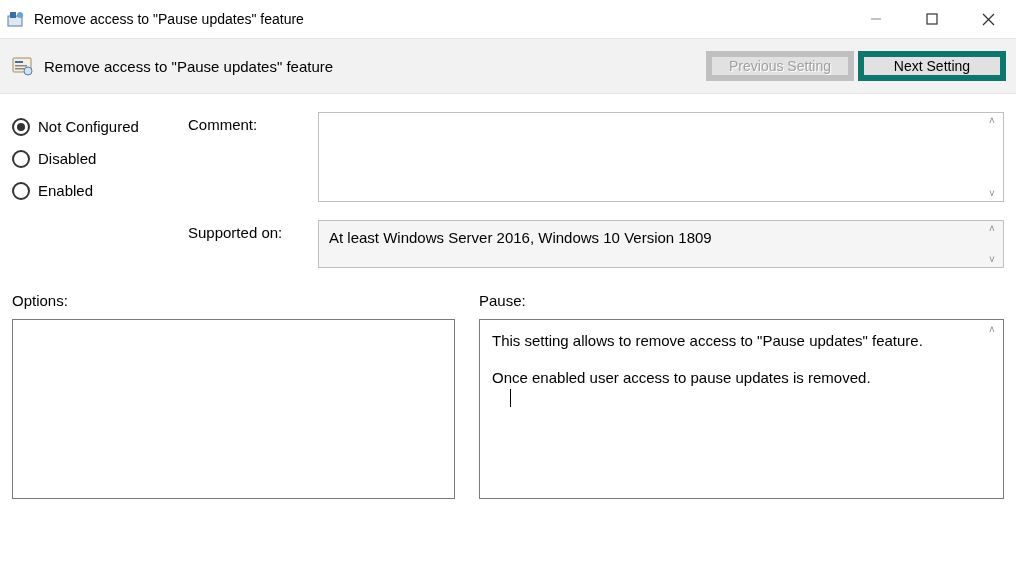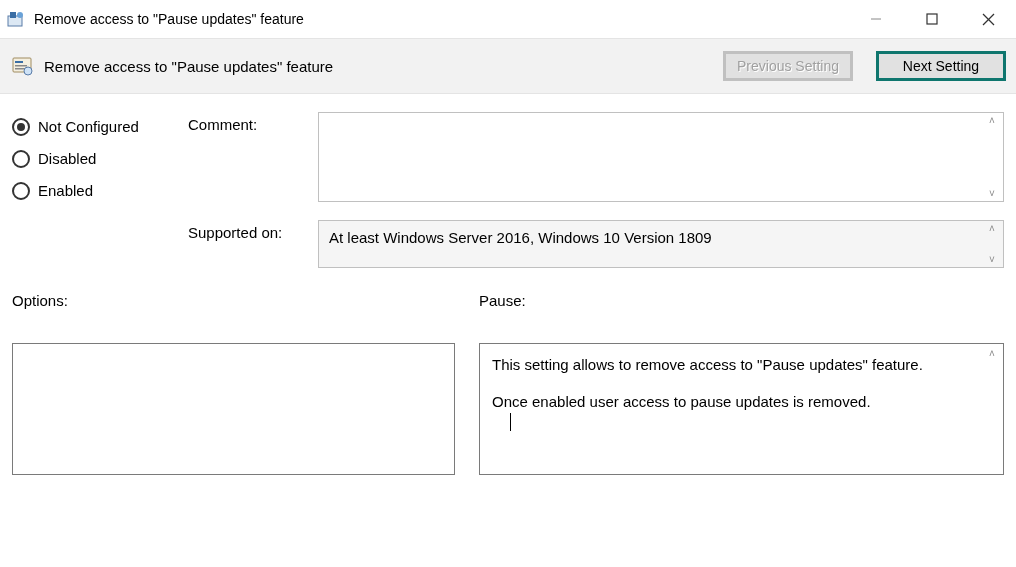--- a/index.html
+++ b/index.html
@@ -45,25 +45,25 @@
     align-items:center;
     padding: 0 10px;
   }
   .toolbar .policy-icon {
     width:24px;height:24px;margin-right:10px;
     display:flex;align-items:center;justify-content:center;
   }
   .toolbar .policy-title { font-size:15px; }
   .toolbar .spacer { flex:1; }
   .nav-btn {
-    width: 130px;
+    width: 148px;
     height: 30px;
-    margin-left: 23px;
+    margin-left: 4px;
     background: #e1e1e1;
-    border: 3px solid #0f766e;
+    border: 6px solid #0f766e;
     font-size: 14px;
     display:flex;align-items:center;justify-content:center;
   }
   .nav-btn.disabled {
     color: #a0a0a0;
     text-shadow: 1px 1px 0 #fff;
     border-color: #c0c0c0;
   }
   .body-top {
     display:flex;
@@ -100,24 +100,24 @@
   .scroll-arrows {
     position:absolute; right:2px; top:2px; bottom:2px; width:18px;
     display:flex;flex-direction:column;justify-content:space-between;
     color:#888;font-size:10px;align-items:center;
   }
   .lower {
     display:flex;
     padding: 0 12px;
     gap: 24px;
   }
-  .lower-col { flex:1; display:flex;flex-direction:column;gap:24px; }
+  .lower-col { flex:1; display:flex;flex-direction:column; }
   .lower-label { font-size:15px; margin-bottom:10px; margin-top:6px; }
   .panel {
-    border:1px solid #7a7a7a; background:#fff; height:132px;
+    border:1px solid #7a7a7a; background:#fff; height:180px;
     padding:10px 12px; font-size:15px; line-height:1.5;
     position:relative; overflow:hidden;
   }
   .cursor-line {
     display:inline-block;width:1px;height:18px;background:#000;
     vertical-align:text-bottom;margin-left:4px;
   }
   .help-scroll {
     position:absolute;right:2px;top:2px;width:18px;color:#888;font-size:10px;
     text-align:center;

